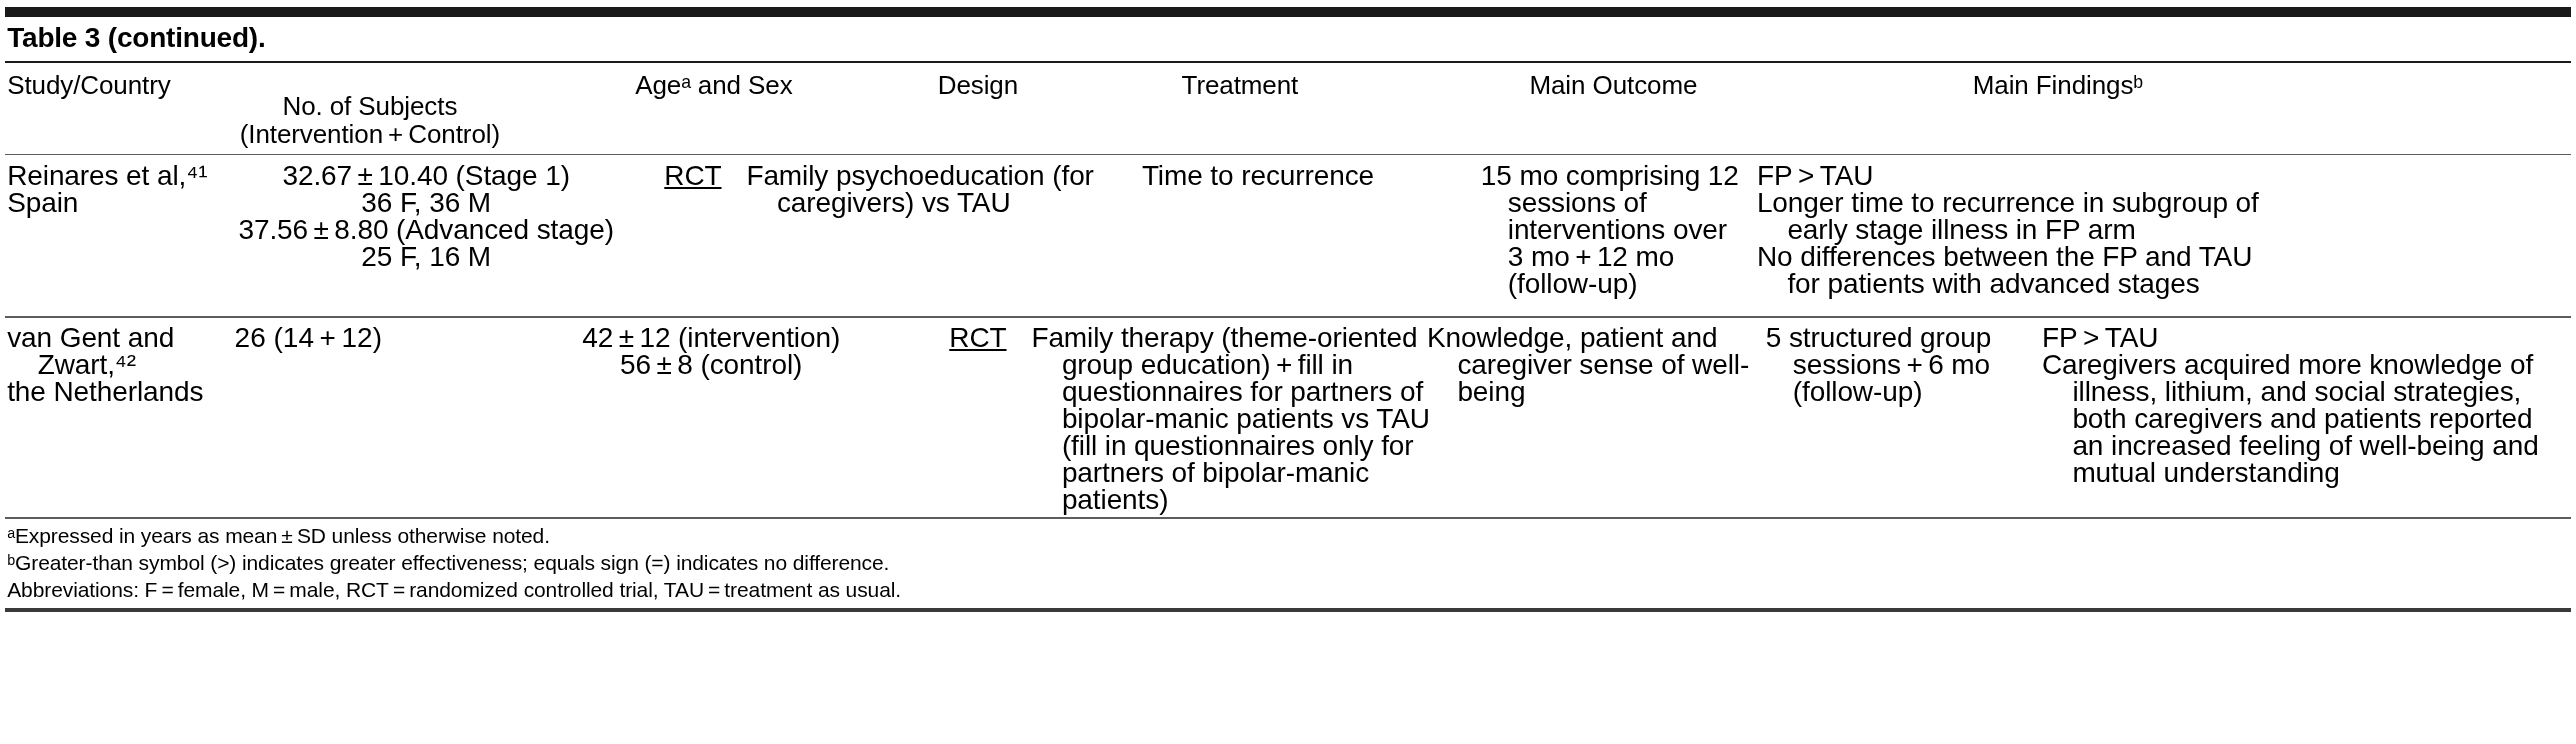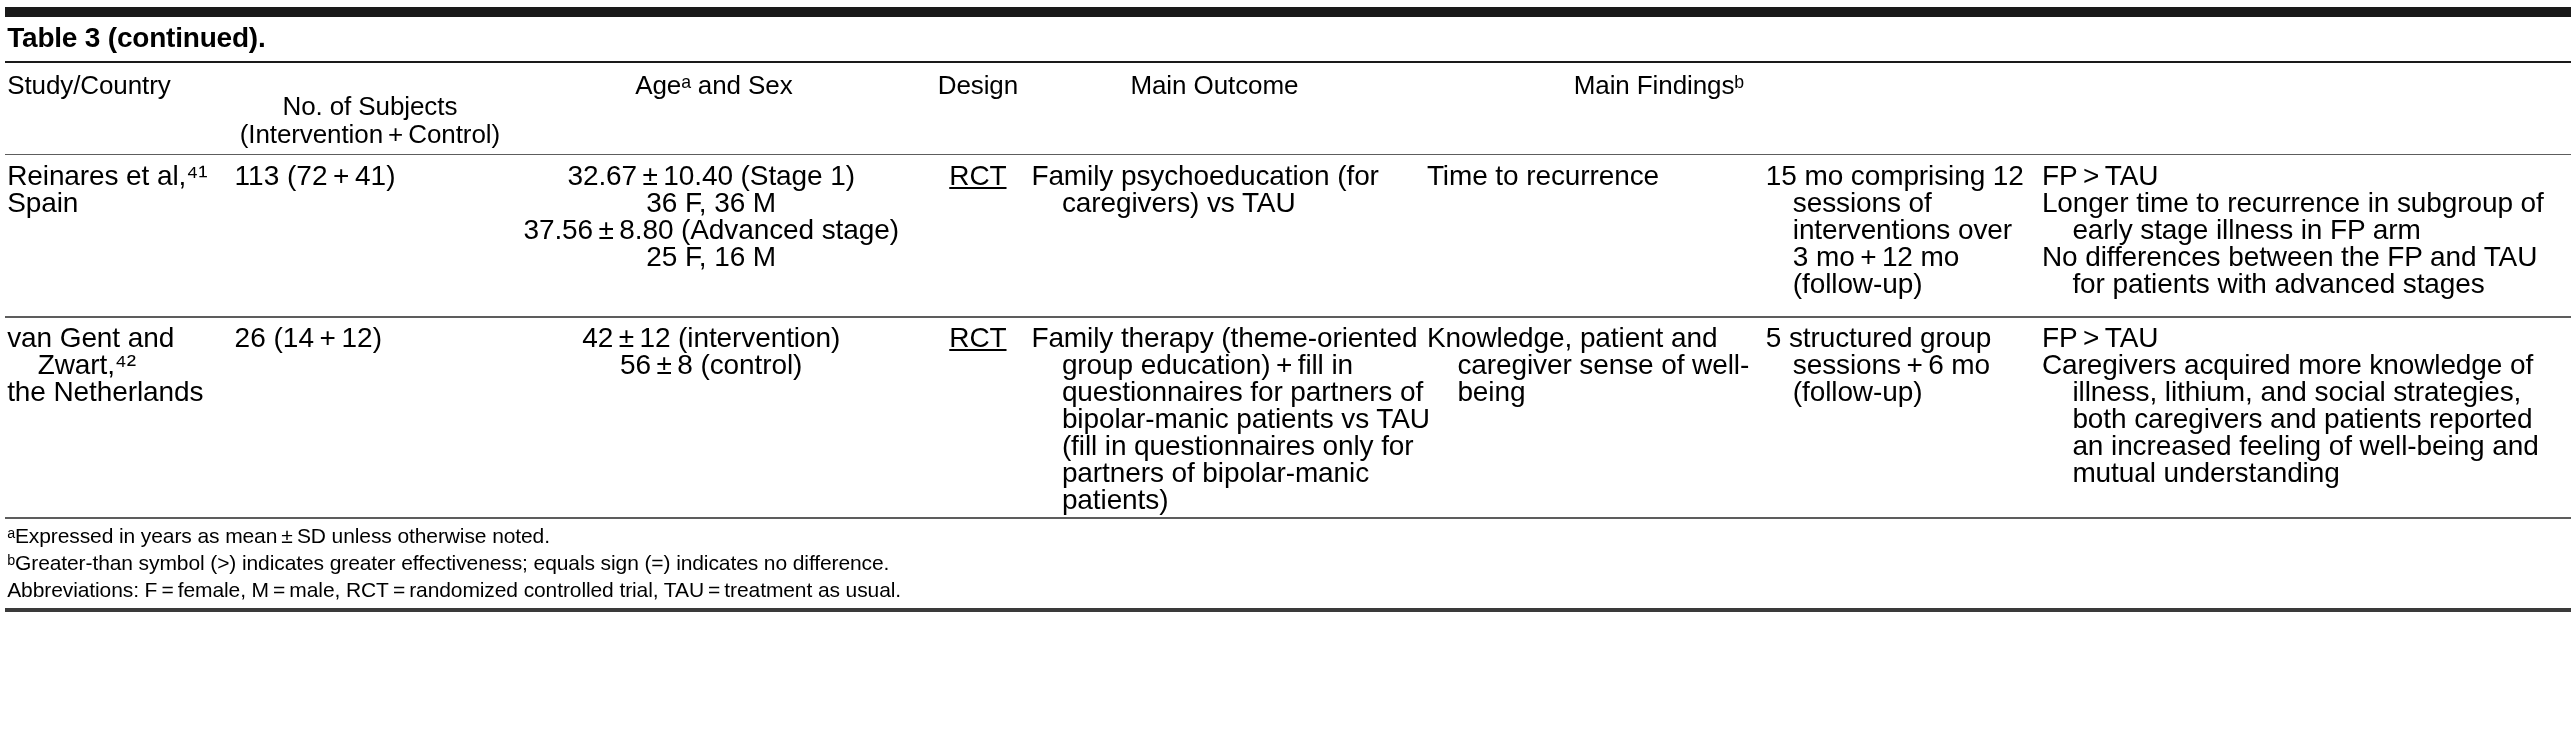--- a/index.html
+++ b/index.html
@@ -155,38 +155,39 @@
       <span class="line">(Intervention + Control)</span>
     </div>
     <div class="cell head-cell c-age">
       <span class="spacer"></span>
       <span class="line">Ageᵃ and Sex</span>
     </div>
     <div class="cell head-cell c-design">
       <span class="spacer"></span>
       <span class="line">Design</span>
     </div>
+    <div class="cell head-cell c-treatment">
+      <span class="spacer"></span>
+      <span class="line">Treatment</span>
+    </div>
     <div class="cell head-cell c-outcome">
       <span class="spacer">Main Outcome</span>
     </div>
     <div class="cell head-cell c-findings">
       <span class="spacer"></span>
       <span class="line">Main Findingsᵇ</span>
     </div>
   </div>
 
   <div class="rule-hair"></div>
 
   <div class="row body-row">
     <div class="cell c-study cellpad">
       <span class="line">Reinares et al,⁴¹</span>
       <span class="line">Spain</span>
-    </div>
-    <div class="cell c-subjects cellpad">
-      <span class="line">113 (72 + 41)</span>
     </div>
     <div class="cell c-age cellpad">
       <span class="line">32.67 ± 10.40 (Stage 1)</span>
       <span class="line">36 F, 36 M</span>
       <span class="line">37.56 ± 8.80 (Advanced stage)</span>
       <span class="line">25 F, 16 M</span>
     </div>
     <div class="cell c-design cellpad">
       <span class="line">RCT</span>
     </div>

